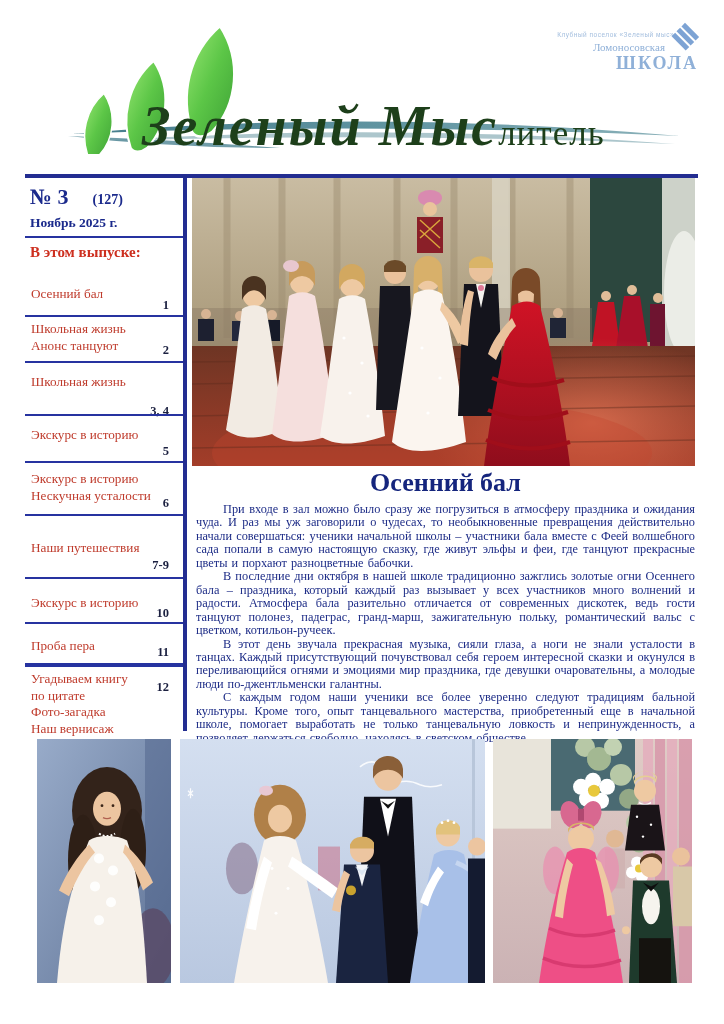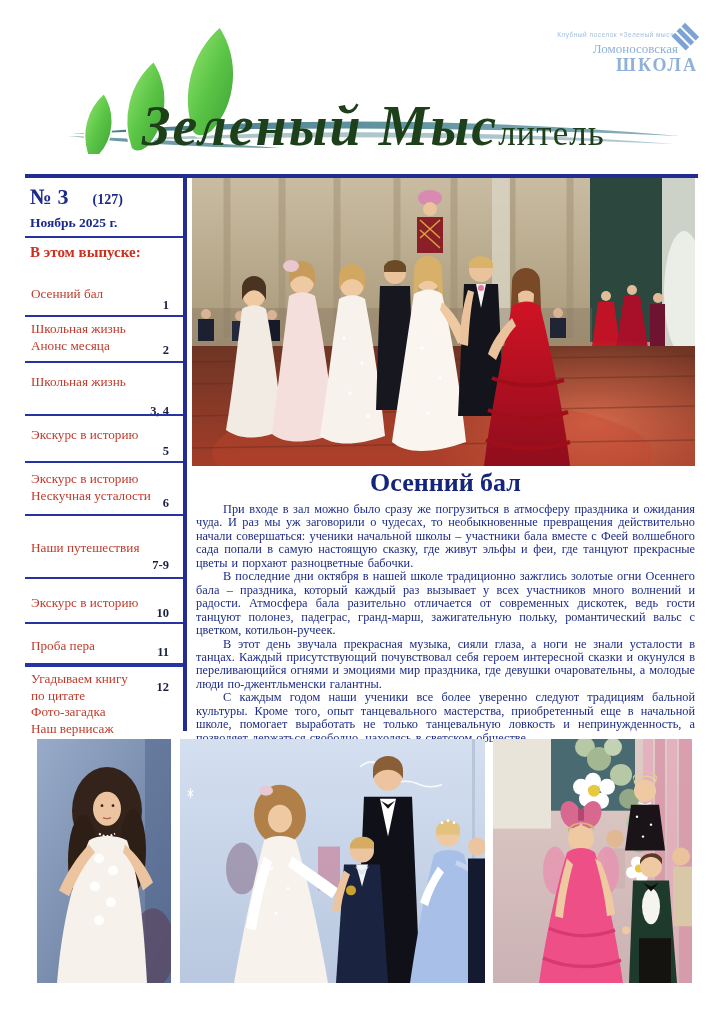--- a/index.html
+++ b/index.html
@@ -14,21 +14,21 @@
   .title-rest{font-size:35px;color:#1d3f1a;letter-spacing:1px;}
   .subtitle{position:absolute;left:228px;top:128px;width:250px;text-align:center;z-index:3;
             font-family:"Liberation Sans","DejaVu Sans",sans-serif;
             font-size:12.5px;letter-spacing:5px;color:#4d7e88;font-weight:600;}
   .registration{position:absolute;left:168px;top:150px;width:486px;text-align:center;
             font-size:13.5px;font-weight:bold;font-style:italic;color:#15152c;}
   .school-logo{position:absolute;left:548px;top:24px;width:152px;text-align:right;
             color:#8fb0d8;line-height:1;z-index:3;}
   .school-small{font-size:6.5px;letter-spacing:.5px;margin-right:26px;margin-top:8px;
             font-family:"Liberation Sans","DejaVu Sans",sans-serif;color:#a3bede;}
-  .school-line1{font-size:13px;margin-top:3px;margin-right:22px;font-family:"Liberation Serif",serif;}
+  .school-line1{font-size:11px;margin-top:3px;margin-right:35px;font-family:"Liberation Serif",serif;}
   .school-line2{font-size:18px;font-weight:bold;letter-spacing:2px;margin-top:1px;margin-right:2px;
             font-family:"Liberation Serif",serif;}
   .diamond-svg{position:absolute;right:0px;top:-2px;width:30px;height:30px;}
 
   
   .top-bar{position:absolute;left:25px;top:174px;width:673px;height:4px;background:#232d91;}
   .v-line{position:absolute;left:183px;top:174px;width:4px;height:557px;background:#232d91;}
 
   
   .sidebar{position:absolute;left:25px;top:174px;width:158px;height:557px;}
@@ -115,21 +115,21 @@
     <div class="toc-title">В этом выпуске:</div>
 
     <div class="toc-label" style="top:112px">
         <div>Осенний бал</div>
       </div>
     <div class="toc-page" style="top:124px">1</div>
     <div class="toc-sep" style="top:141px"></div>
 
     <div class="toc-label" style="top:147px">
         <div>Школьная жизнь</div>
-        <div>Анонс месяца</div>
+        <div>Анонс танцуют</div>
       </div>
     <div class="toc-page" style="top:169px">2</div>
     <div class="toc-sep" style="top:187px"></div>
 
     <div class="toc-label" style="top:200px">
         <div>Школьная жизнь</div>
       </div>
     <div class="toc-page" style="top:230px">3, 4</div>
     <div class="toc-sep" style="top:240px"></div>
 

